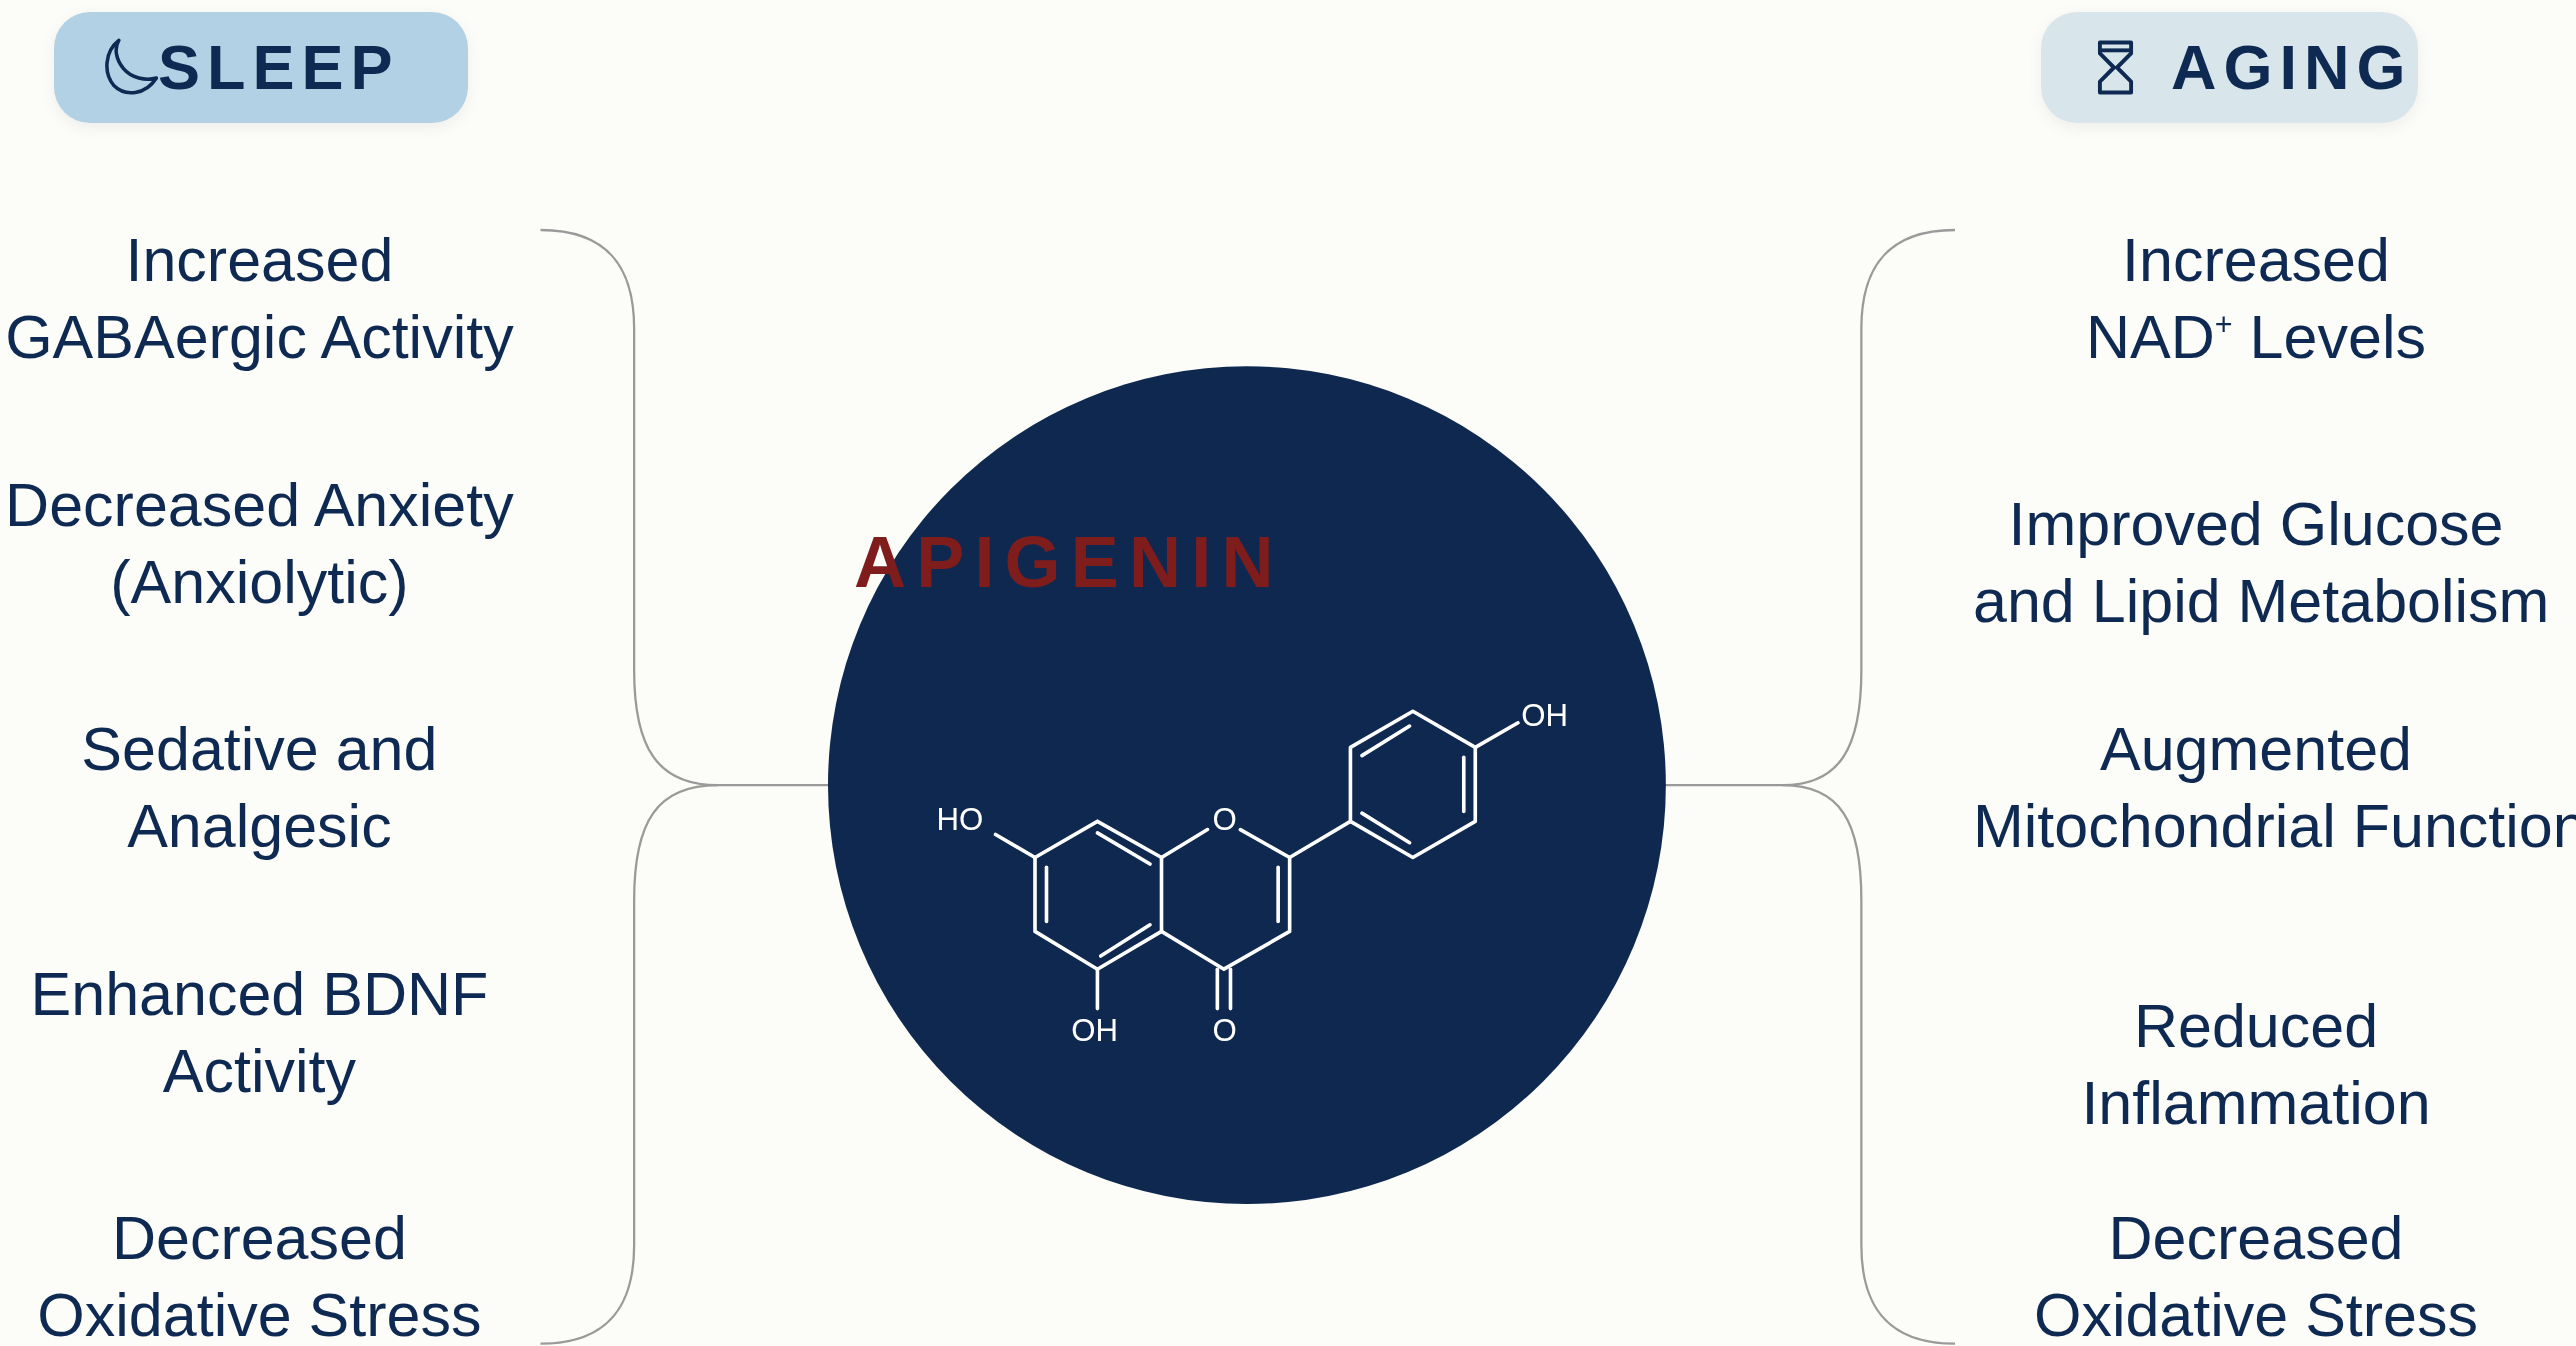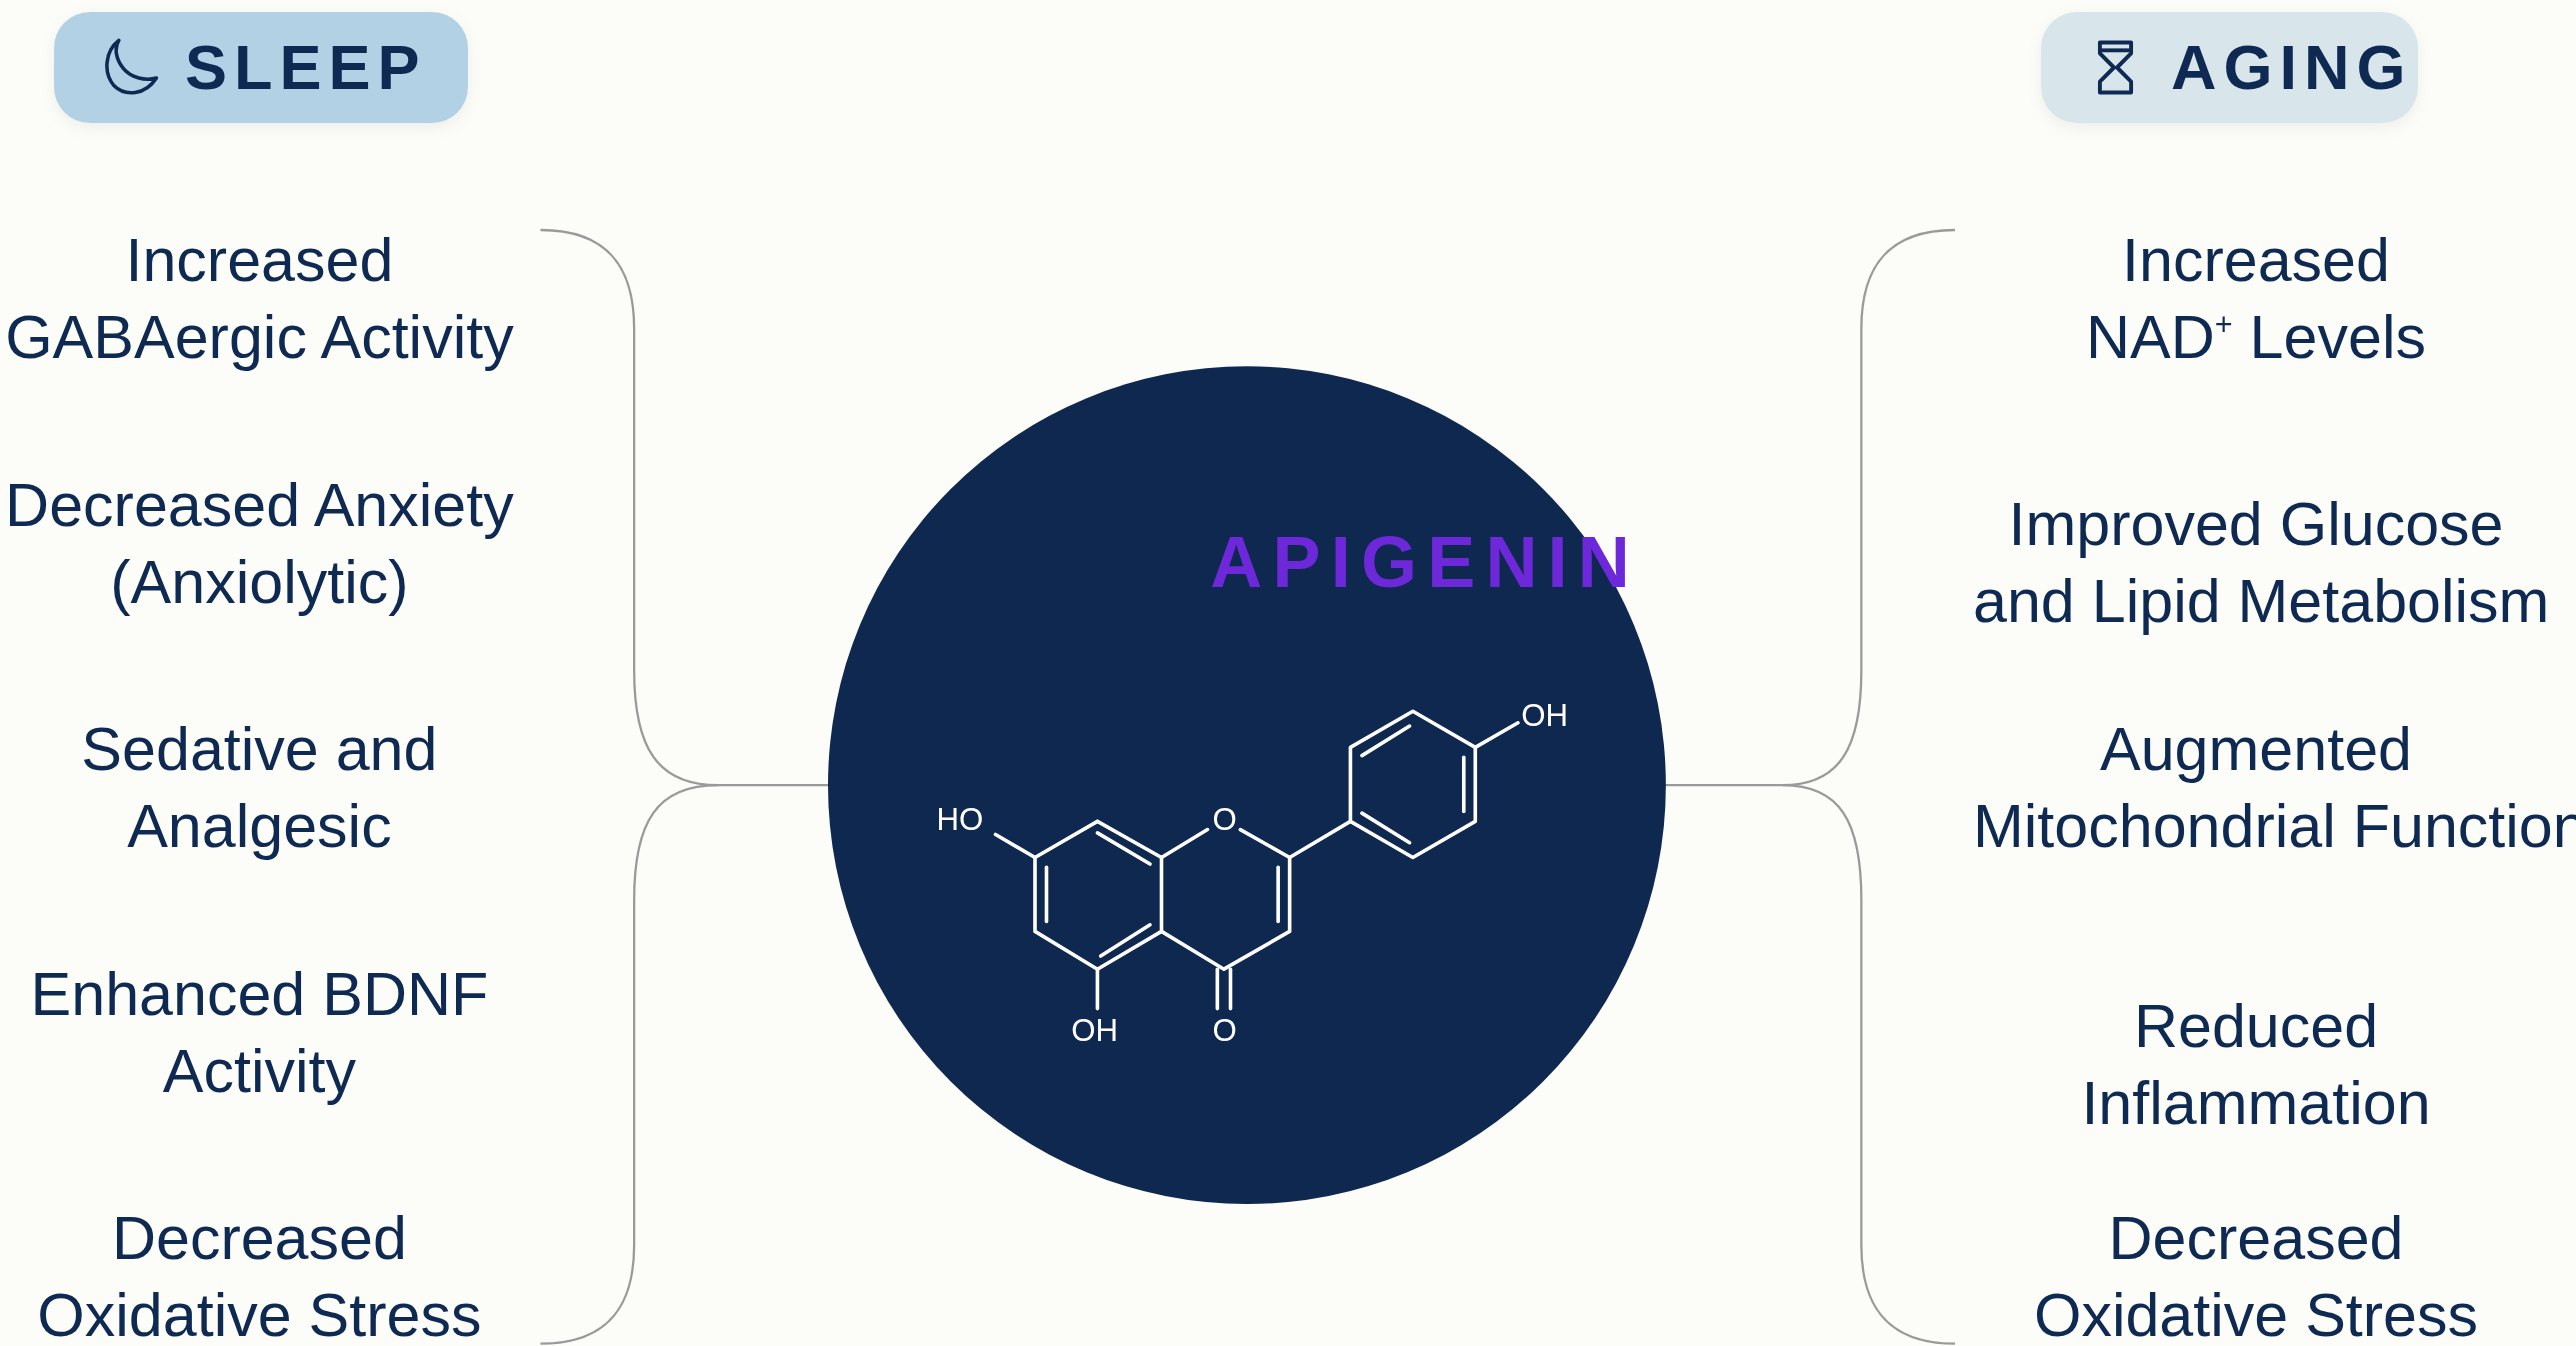--- a/index.html
+++ b/index.html
@@ -13,34 +13,34 @@
   .badge {
     position: absolute; top: 11.8px; height: 111px; border-radius: 36px;
     display: flex; align-items: center; box-sizing: border-box;
     box-shadow: 0 4.7px 14px rgba(120,130,140,0.10);
   }
   .badge.sleep { left: 54px; width: 414px; background: #b3d1e4; padding-left: 46px; }
   .badge.aging { left: 2041px; width: 377px; background: #d8e6ec; padding-left: 55px; }
   .badge .icon { width: 58px; height: 60px; display: block; }
   .badge.aging .icon { width: 39px; height: 57px; }
   .badge .label {
-    font-weight: bold; font-size: 63px; letter-spacing: 7px; margin-left: 27px;
+    font-weight: bold; font-size: 63px; letter-spacing: 7px; 
     line-height: 1;
   }
   .badge.aging .label { margin-left: 36px; }
   .col { position: absolute; top: 0; width: 566px; }
   .col.left { left: -23.6px; }
   .col.right { left: 1973px; }
   .item {
     position: absolute; left: 0; width: 100%; text-align: center;
     font-size: 61px; line-height: 77px; white-space: nowrap;
   }
   .title {
-    position: absolute; left: 854px; width: 786px; top: 519px; text-align: right;
-    color: #6d28d9; font-weight: bold; font-size: 72px; letter-spacing: 10.2px;
+    position: absolute; left: 854px; width: 786px; top: 519px; text-align: left;
+    color: #7f1d1d; font-weight: bold; font-size: 72px; letter-spacing: 10.2px;
     line-height: 86px;
   }
   sup { font-size: 0.5em; vertical-align: 0; position: relative; top: -0.75em; }
 </style>
 </head>
 <body>
 
 <svg class="art" viewBox="0 0 1568 820" preserveAspectRatio="none">
   <g fill="none" stroke="#9a9a9a" stroke-width="1.4">
 

